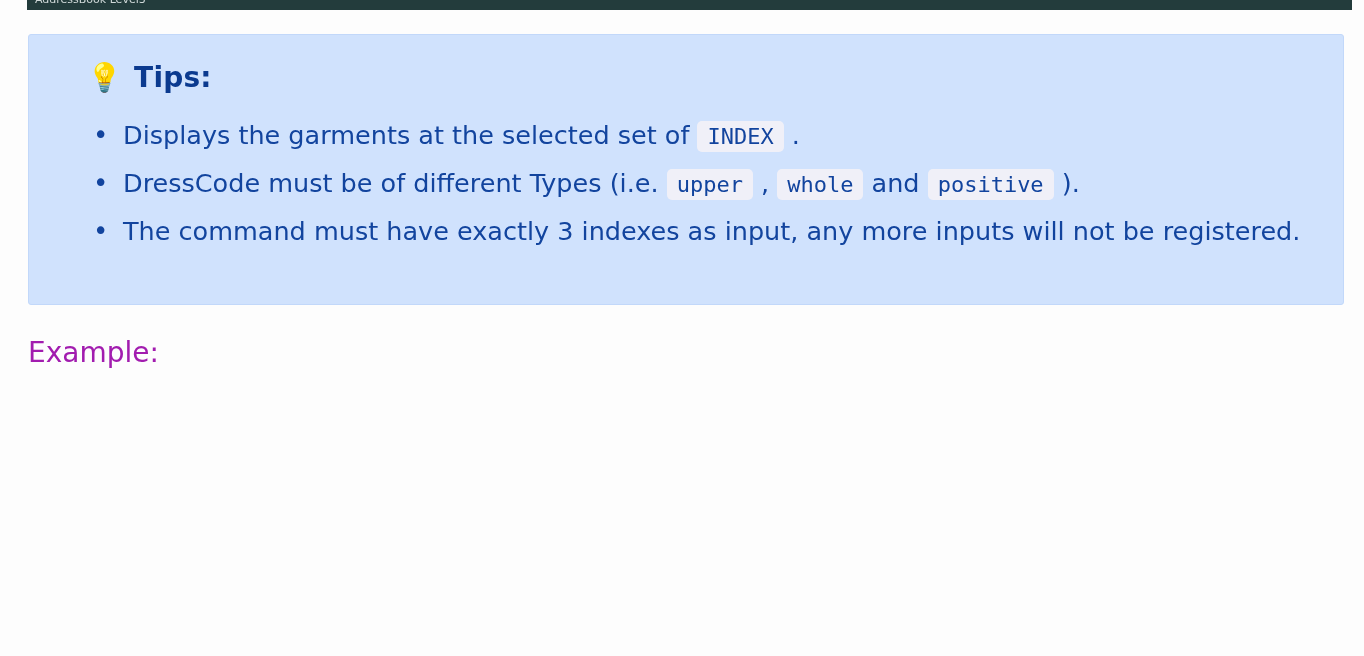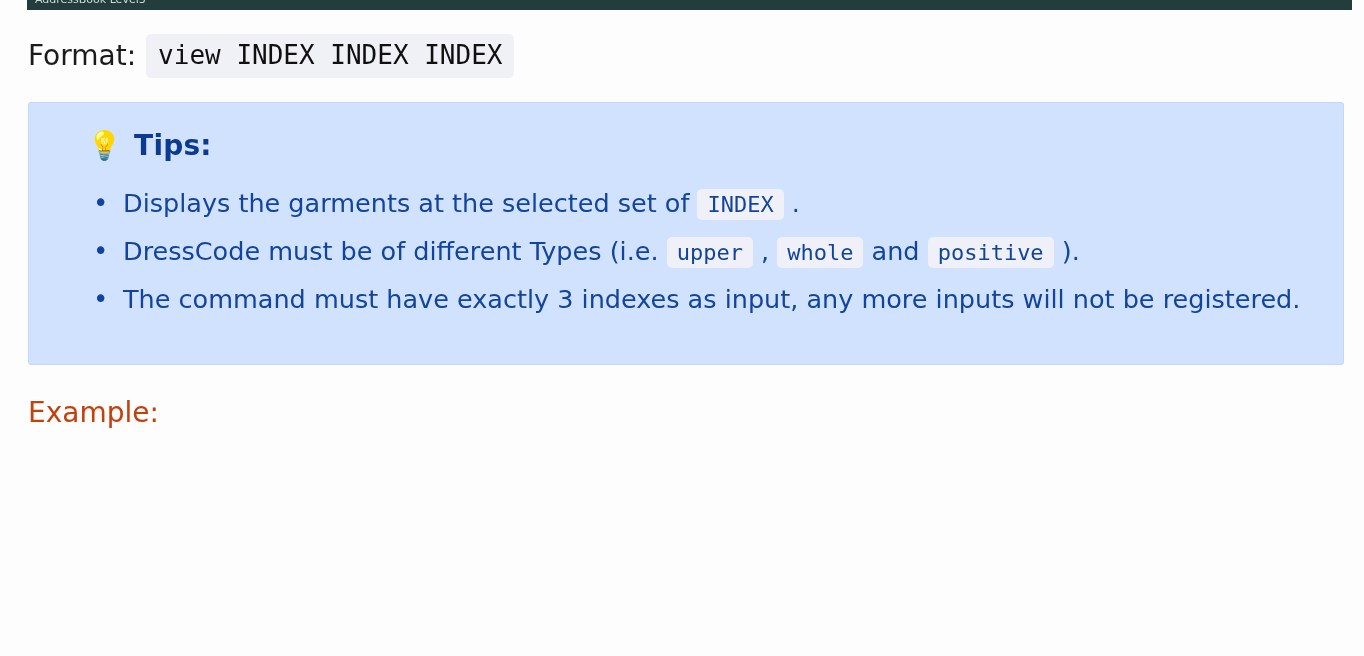--- a/index.html
+++ b/index.html
@@ -92,21 +92,21 @@
     gap: 12px;
     letter-spacing: 0.2px;
   }
   .bulb-icon {
     font-size: 28px;
     line-height: 1;
     display: inline-block;
   }
 
   .tips-list {
-    margin: 18px 0 8px 0;
+    margin: 18px 0 16px 0;
     padding: 0 0 0 64px;
     list-style: none;
     color: #12449e;
     font-size: 25.5px;
     line-height: 46px;
   }
   .tips-list li {
     position: relative;
     margin: 0 0 0 0;
     padding: 0;
@@ -128,36 +128,32 @@
     color: #12449e;
     padding: 3px 10px;
     border-radius: 5px;
     white-space: pre;
   }
 
   .example-row {
     margin: 30px 0 0 28px;
     font-size: 28px;
     line-height: 36px;
-    color: #c2410c;
+    color: #a21caf;
   }
 </style>
 </head>
 <body>
 
 <div class="topbar">
   <span class="topbar-title">AddressBook Level3</span>
 </div>
 
 <div class="content">
 
-  <div class="format-row">
-    <span class="format-label">Format:</span>
-    <code class="code-dark">view INDEX INDEX INDEX</code>
-  </div>
 
   <div class="tips-box">
     <div class="tips-heading">
       <span class="bulb-icon">💡</span>
       <span>Tips:</span>
     </div>
     <ul class="tips-list">
         <li><span>Displays the garments at the selected set of </span><code class="code-light">INDEX</code><span> .</span></li>
         <li><span>DressCode must be of different Types (i.e. </span><code class="code-light">upper</code><span> , </span><code class="code-light">whole</code><span> and </span><code class="code-light">positive</code><span> ).</span></li>
         <li><span>The command must have exactly 3 indexes as input, any more inputs will not be registered.</span></li>

